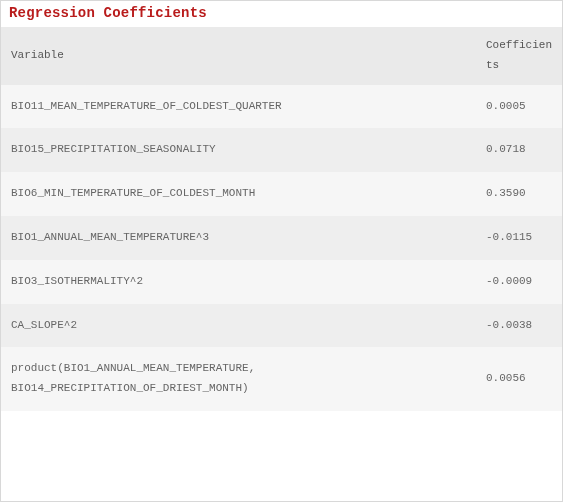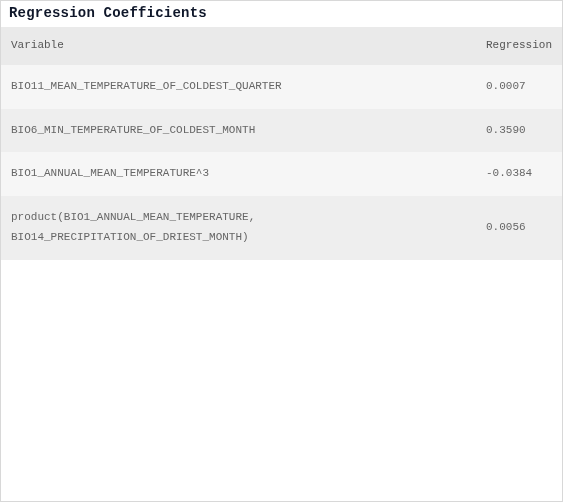--- a/index.html
+++ b/index.html
@@ -15,21 +15,21 @@
   .panel {
     border: 1px solid #d8d8d8;
     width: 563px;
     height: 502px;
     overflow: hidden;
     background: #fff;
   }
   .panel-title {
     font-weight: bold;
     font-size: 14px;
-    color: #0f172a;
+    color: #b91c1c;
     padding: 4px 8px 6px 8px;
     letter-spacing: 0.2px;
   }
   table {
     border-collapse: collapse;
     width: 100%;
     table-layout: fixed;
   }
   th, td {
     text-align: left;
@@ -58,35 +58,47 @@
 <div class="panel">
   <div class="panel-title">Regression Coefficients</div>
   <table>
     <colgroup>
       <col class="var">
         <col class="coef">
     </colgroup>
     <thead>
       <tr>
         <th>Variable</th>
-        <th>Regression</th>
+        <th>Coefficients</th>
       </tr>
     </thead>
     <tbody id="tbody">
         <tr>
           <td>BIO11_MEAN_TEMPERATURE_OF_COLDEST_QUARTER</td>
-          <td>0.0007</td>
+          <td>0.0005</td>
+        </tr>
+        <tr>
+          <td>BIO15_PRECIPITATION_SEASONALITY</td>
+          <td>0.0718</td>
         </tr>
         <tr>
           <td>BIO6_MIN_TEMPERATURE_OF_COLDEST_MONTH</td>
           <td>0.3590</td>
         </tr>
         <tr>
           <td>BIO1_ANNUAL_MEAN_TEMPERATURE^3</td>
-          <td>-0.0384</td>
+          <td>-0.0115</td>
+        </tr>
+        <tr>
+          <td>BIO3_ISOTHERMALITY^2</td>
+          <td>-0.0009</td>
+        </tr>
+        <tr>
+          <td>CA_SLOPE^2</td>
+          <td>-0.0038</td>
         </tr>
         <tr>
           <td>product(BIO1_ANNUAL_MEAN_TEMPERATURE, BIO14_PRECIPITATION_OF_DRIEST_MONTH)</td>
           <td>0.0056</td>
         </tr>
       </tbody>
   </table>
 </div>
 
 </body></html>

